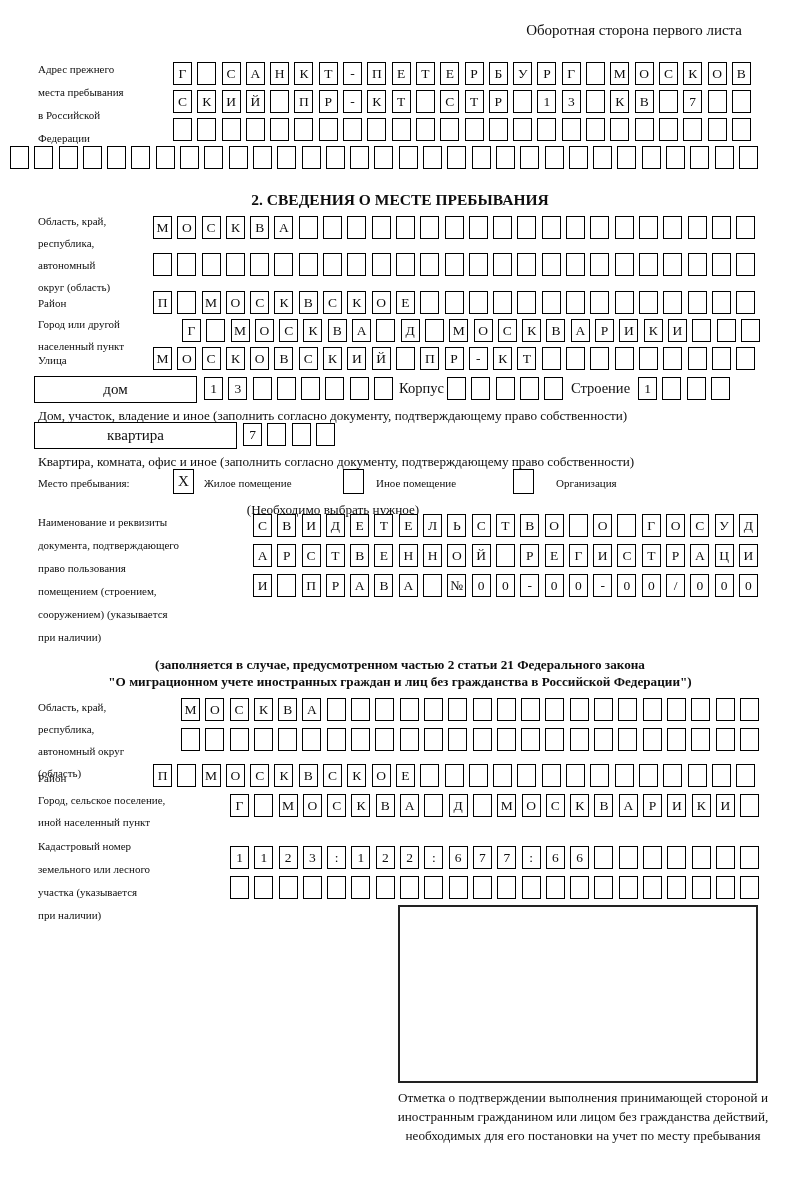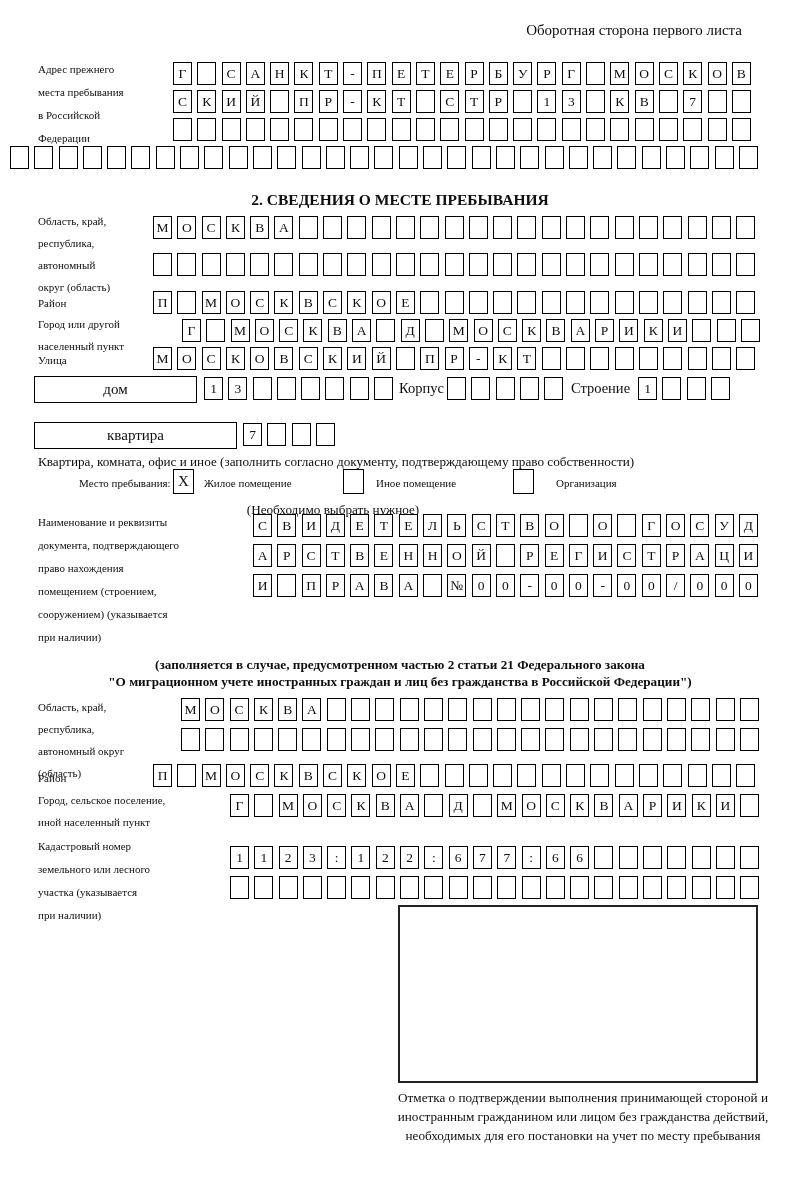--- a/index.html
+++ b/index.html
@@ -26,21 +26,21 @@
 
   .fieldbox{position:absolute;border:1.6px solid #000;box-sizing:border-box;
     display:flex;align-items:center;justify-content:center;font-size:15px;}
   .dom-box{left:34px;top:376px;width:163px;height:27px;}
   .kvartira-box{left:34px;top:422px;width:203px;height:27px;}
   .korpus-label{position:absolute;left:399px;top:380px;font-size:14.5px;}
   .stroenie-label{position:absolute;left:571px;top:380px;font-size:14.5px;}
   .dom-note{left:38px;top:406px;}
   .kvartira-note{left:38px;top:452px;}
 
-  .mesto-label{left:38px;top:472px;margin-left:41px;}
+  .mesto-label{left:38px;top:472px;}
   .zhiloe-label{left:204px;top:472px;}
   .inoe-label{left:376px;top:472px;}
   .org-label{left:556px;top:472px;}
   .need-note{left:33px;top:500px;width:600px;text-align:center;}
 
   .doc-label{left:38px;top:511px;line-height:23px;}
   .fact-title{position:absolute;top:636px;font-size:15px;}
   .fact-note{top:656px;line-height:17px;white-space:pre-line;font-weight:bold;}
   .oblast2-label{left:38px;top:696px;}
   .raion2-label{left:38px;top:767px;}
@@ -78,33 +78,34 @@
 автономный
 округ (область)</div>
   <div class="lbl raion1-label">Район</div>
   <div class="lbl gorod1-label">Город или другой
 населенный пункт</div>
   <div class="lbl ulitsa-label">Улица</div>
 
   <div class="fieldbox dom-box">дом</div>
   <div class="korpus-label">Корпус</div>
   <div class="stroenie-label">Строение</div>
+  <div class="note dom-note">Дом, участок, владение и иное (заполнить согласно документу, подтверждающему право собственности)</div>
 
   <div class="fieldbox kvartira-box">квартира</div>
   <div class="note kvartira-note">Квартира, комната, офис и иное (заполнить согласно документу, подтверждающему право собственности)</div>
 
   <div class="lbl mesto-label">Место пребывания:</div>
   <div class="lbl zhiloe-label">Жилое помещение</div>
   <div class="lbl inoe-label">Иное помещение</div>
   <div class="lbl org-label">Организация</div>
   <div class="note need-note">(Необходимо выбрать нужное)</div>
 
   <div class="lbl doc-label">Наименование и реквизиты
 документа, подтверждающего
-право нахождения
+право пользования
 помещением (строением,
 сооружением) (указывается
 при наличии)</div>
 
   <div class="note centered fact-note">(заполняется в случае, предусмотренном частью 2 статьи 21 Федерального закона
 "О миграционном учете иностранных граждан и лиц без гражданства в Российской Федерации")</div>
 
   <div class="lbl oblast2-label">Область, край,
 республика,
 автономный округ

